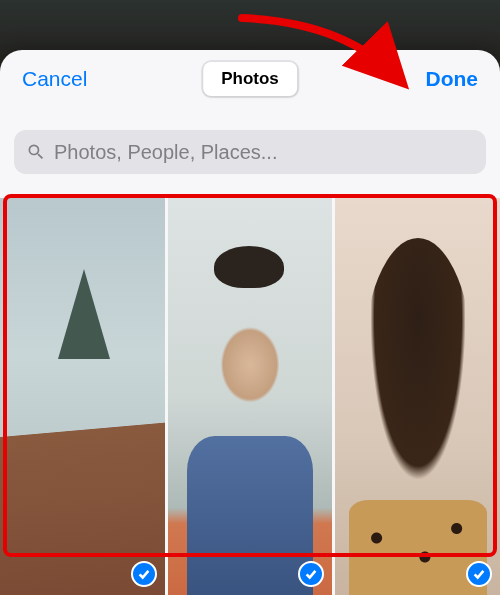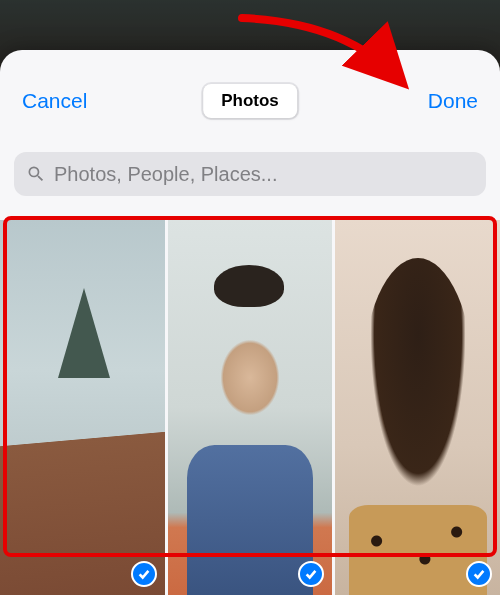--- a/index.html
+++ b/index.html
@@ -35,32 +35,31 @@
       flex-direction: column;
     }
     
     .nav-bar {
       height: 58px;
       display: flex;
       align-items: center;
       justify-content: space-between;
       padding: 0 20px;
       position: relative;
-      margin-top: 22px;
     }
     
     .nav-btn {
       font-size: 21px;
       color: #007aff;
       background: none;
       border: none;
       cursor: pointer;
       padding: 6px 2px;
     }
-    .nav-btn.done { font-weight: 400; }
+    .nav-btn.done { font-weight: 700; }
     
     .segmented {
       position: absolute;
       left: 50%;
       transform: translateX(-50%);
       display: flex;
       background: #e4e4e8;
       border-radius: 10px;
       padding: 2px;
       height: 38px;

